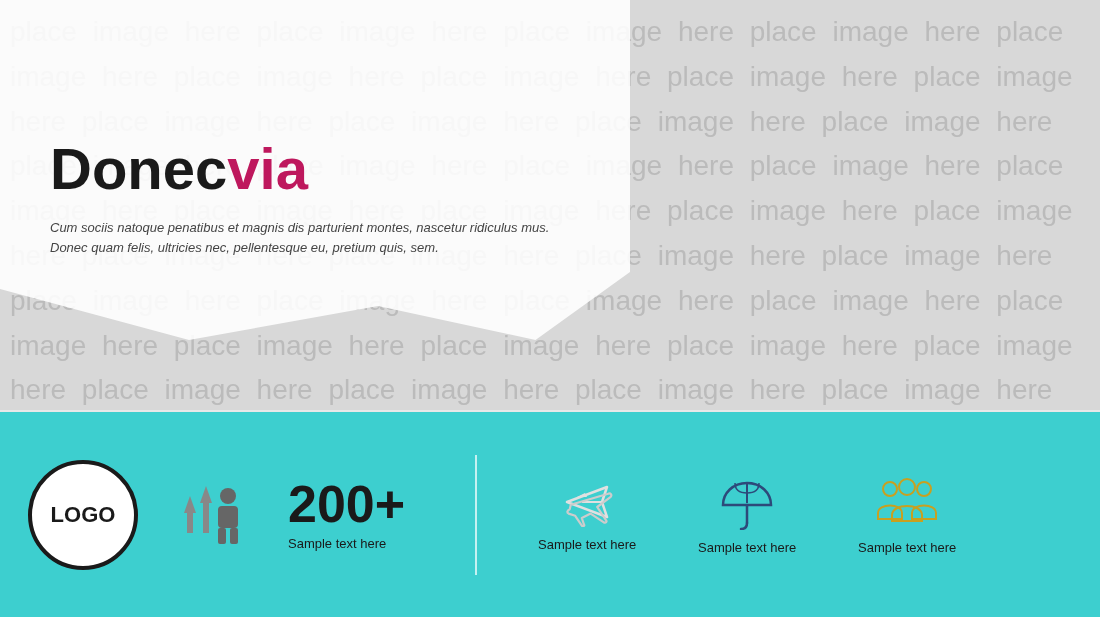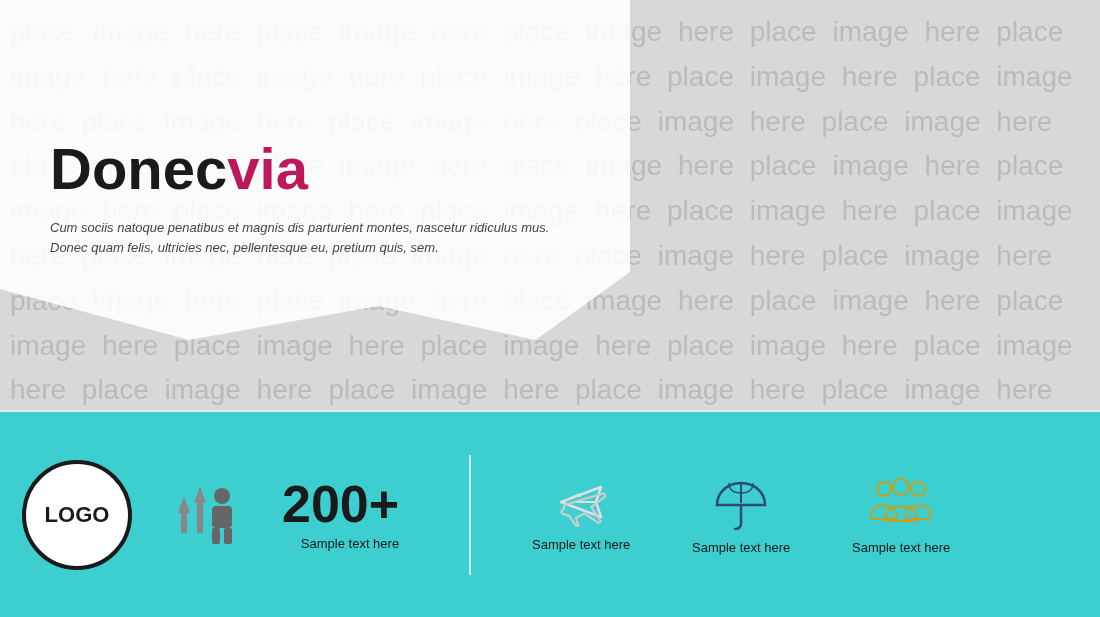--- a/index.html
+++ b/index.html
@@ -84,21 +84,21 @@
 
     
     .bottom-section {
       position: absolute;
       bottom: 0; left: 0;
       width: 1100px;
       height: 205px;
       background: #3dcfcf;
       display: flex;
       align-items: center;
-      padding: 0 22px;
+      padding: 0 28px;
       gap: 0;
     }
 
     
     .logo-circle {
       width: 110px;
       height: 110px;
       border-radius: 50%;
       border: 4px solid #1a1a1a;
       background: white;
@@ -109,21 +109,21 @@
       font-weight: 900;
       color: #1a1a1a;
       flex-shrink: 0;
       margin-right: 30px;
     }
 
     
     .stat-block {
       display: flex;
       flex-direction: column;
-      align-items: flex-end;
+      align-items: flex-start;
       margin-right: 40px;
     }
     .stat-number {
       font-size: 52px;
       font-weight: 700;
       color: #1a1a1a;
       line-height: 1;
     }
     .stat-label {
       font-size: 13px;

